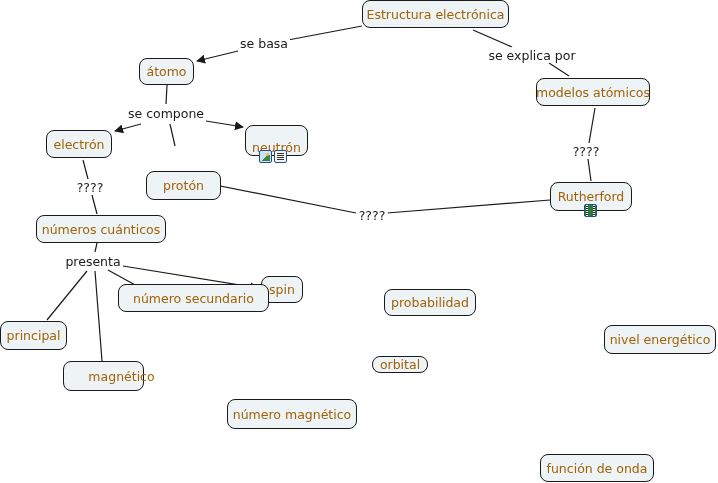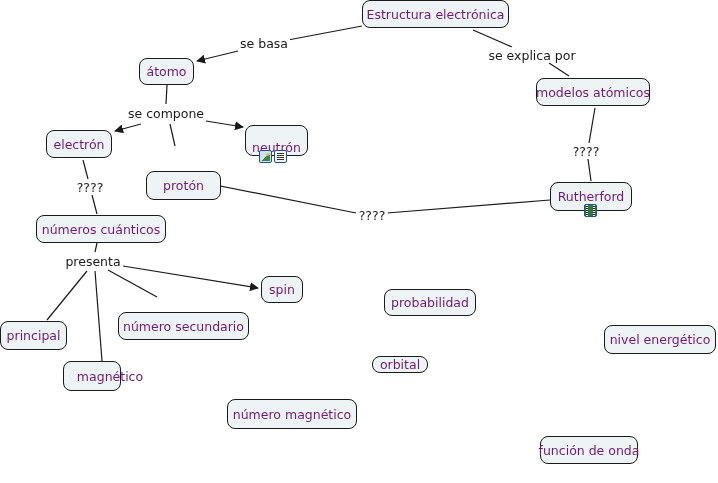--- a/index.html
+++ b/index.html
@@ -2,21 +2,21 @@
 <html><head>
 <meta charset="utf-8">
 <style>
   html, body { margin: 0; padding: 0; background: #ffffff; }
   body { width: 718px; height: 483px; position: relative; overflow: hidden;
          font-family: "DejaVu Sans", "Liberation Sans", sans-serif; }
   #links { position: absolute; left: 0; top: 0; width: 718px; height: 483px; }
   .node {
     position: absolute; box-sizing: border-box;
     background: #eef3f5; border: 1px solid #1a1a1a; border-radius: 8px;
-    font-size: 12.5px; color: #701a75; white-space: nowrap;
+    font-size: 12.5px; color: #a16207; white-space: nowrap;
     display: flex; align-items: center; justify-content: center;
     padding: 0 7px;
   }
   .lbl {
     position: absolute; font-size: 12.5px; color: #1a1a1a; background: #ffffff;
     white-space: nowrap; transform: translate(-50%, -50%); padding: 0 2px;
   }
   .res { position: absolute; display: flex; gap: 2px; }
   .res span {
     width: 13px; height: 13px; box-sizing: border-box;
@@ -101,42 +101,42 @@
   </div>
 <div class="res" style="left:584px;top:204px;">
   <span class="ic-film"></span>
 </div>
 <div class="node" style="left:36px;top:215px;width:130px;height:28px;border-radius:8px;">
     <span>números cuánticos</span>
   </div>
 <div class="node" style="left:261px;top:276px;width:42px;height:27px;">
     <span>spin</span>
   </div>
-<div class="node" style="left:118px;top:312px;width:131px;height:28px;text-align:center;">
+<div class="node" style="left:118px;top:284px;width:151px;height:28px;text-align:center;">
     <span>número secundario</span>
   </div>
 <div class="node" style="left:0px;top:321px;width:67px;height:29px;text-align:center;">
     <span>principal</span>
   </div>
-<div class="node" style="left:63px;top:361px;width:58px;height:30px;padding-left:43px;">
+<div class="node" style="left:63px;top:361px;width:81px;height:30px;padding-left:43px;">
     <span>magnético</span>
   </div>
 <div class="node" style="left:384px;top:289px;width:92px;height:27px;">
     <span>probabilidad</span>
   </div>
 <div class="node" style="left:604px;top:325px;width:112px;height:29px;">
     <span>nivel energético</span>
   </div>
 <div class="node" style="left:372px;top:356px;width:56px;height:17px;">
     <span>orbital</span>
   </div>
 <div class="node" style="left:227px;top:399px;width:130px;height:30px;">
     <span>número magnético</span>
   </div>
-<div class="node" style="left:540px;top:436px;width:98px;height:28px;text-align:right;">
+<div class="node" style="left:540px;top:454px;width:114px;height:28px;text-align:right;">
     <span>función de onda</span>
   </div>
 
 <div class="lbl" style="left:264px;top:43px;">se basa</div>
 <div class="lbl" style="left:532px;top:55px;">se explica por</div>
 <div class="lbl" style="left:166px;top:113px;">se compone</div>
 <div class="lbl" style="left:90px;top:187px;">????</div>
 <div class="lbl" style="left:586px;top:151px;">????</div>
 <div class="lbl" style="left:372px;top:215px;">????</div>
 <div class="lbl" style="left:93px;top:261px;">presenta</div>

